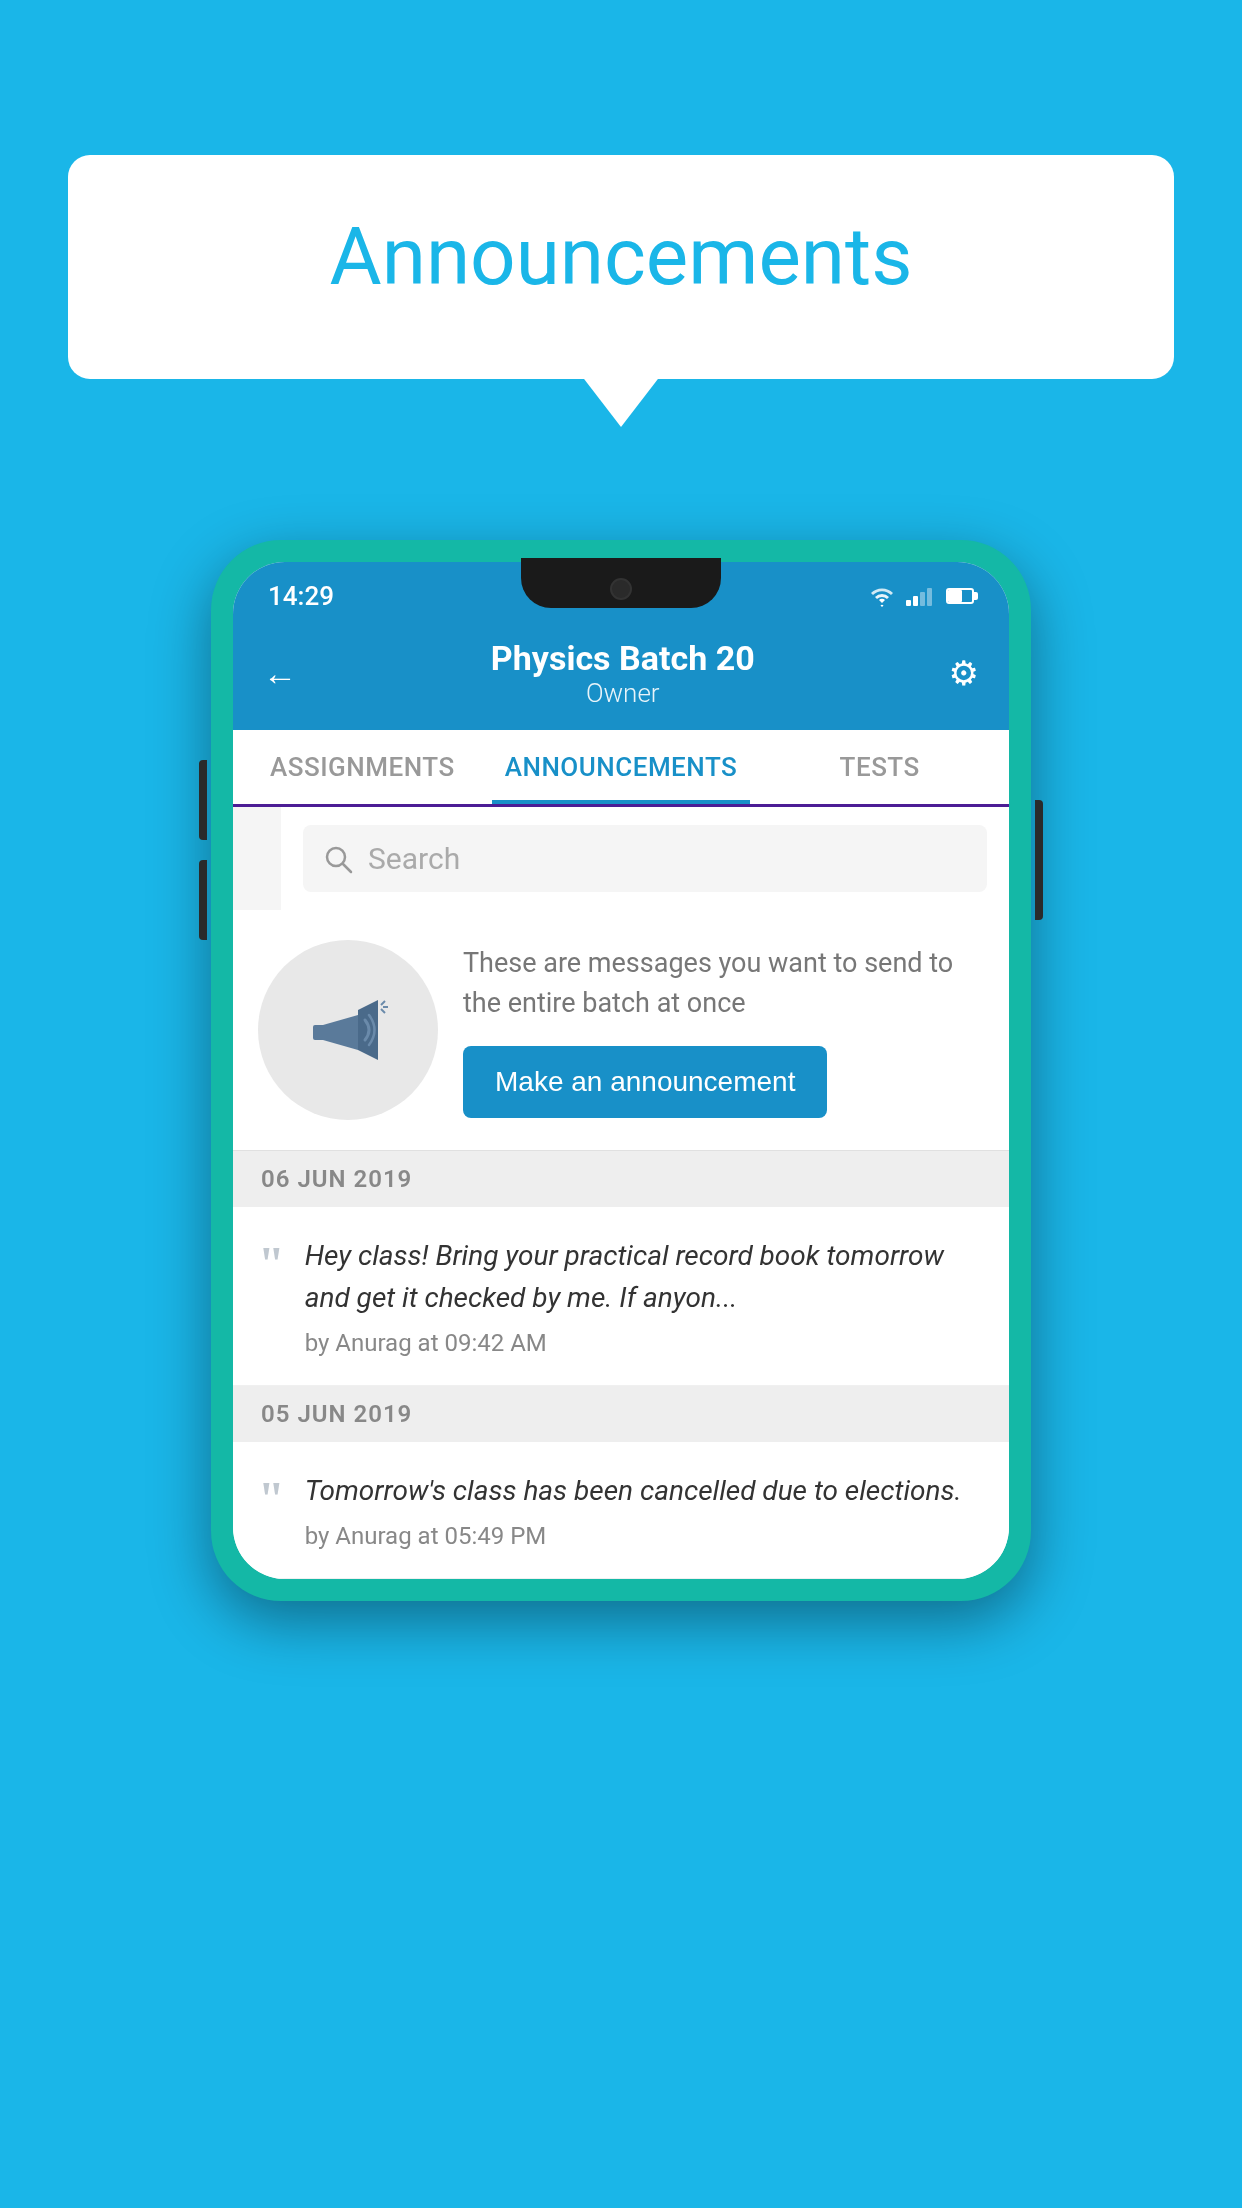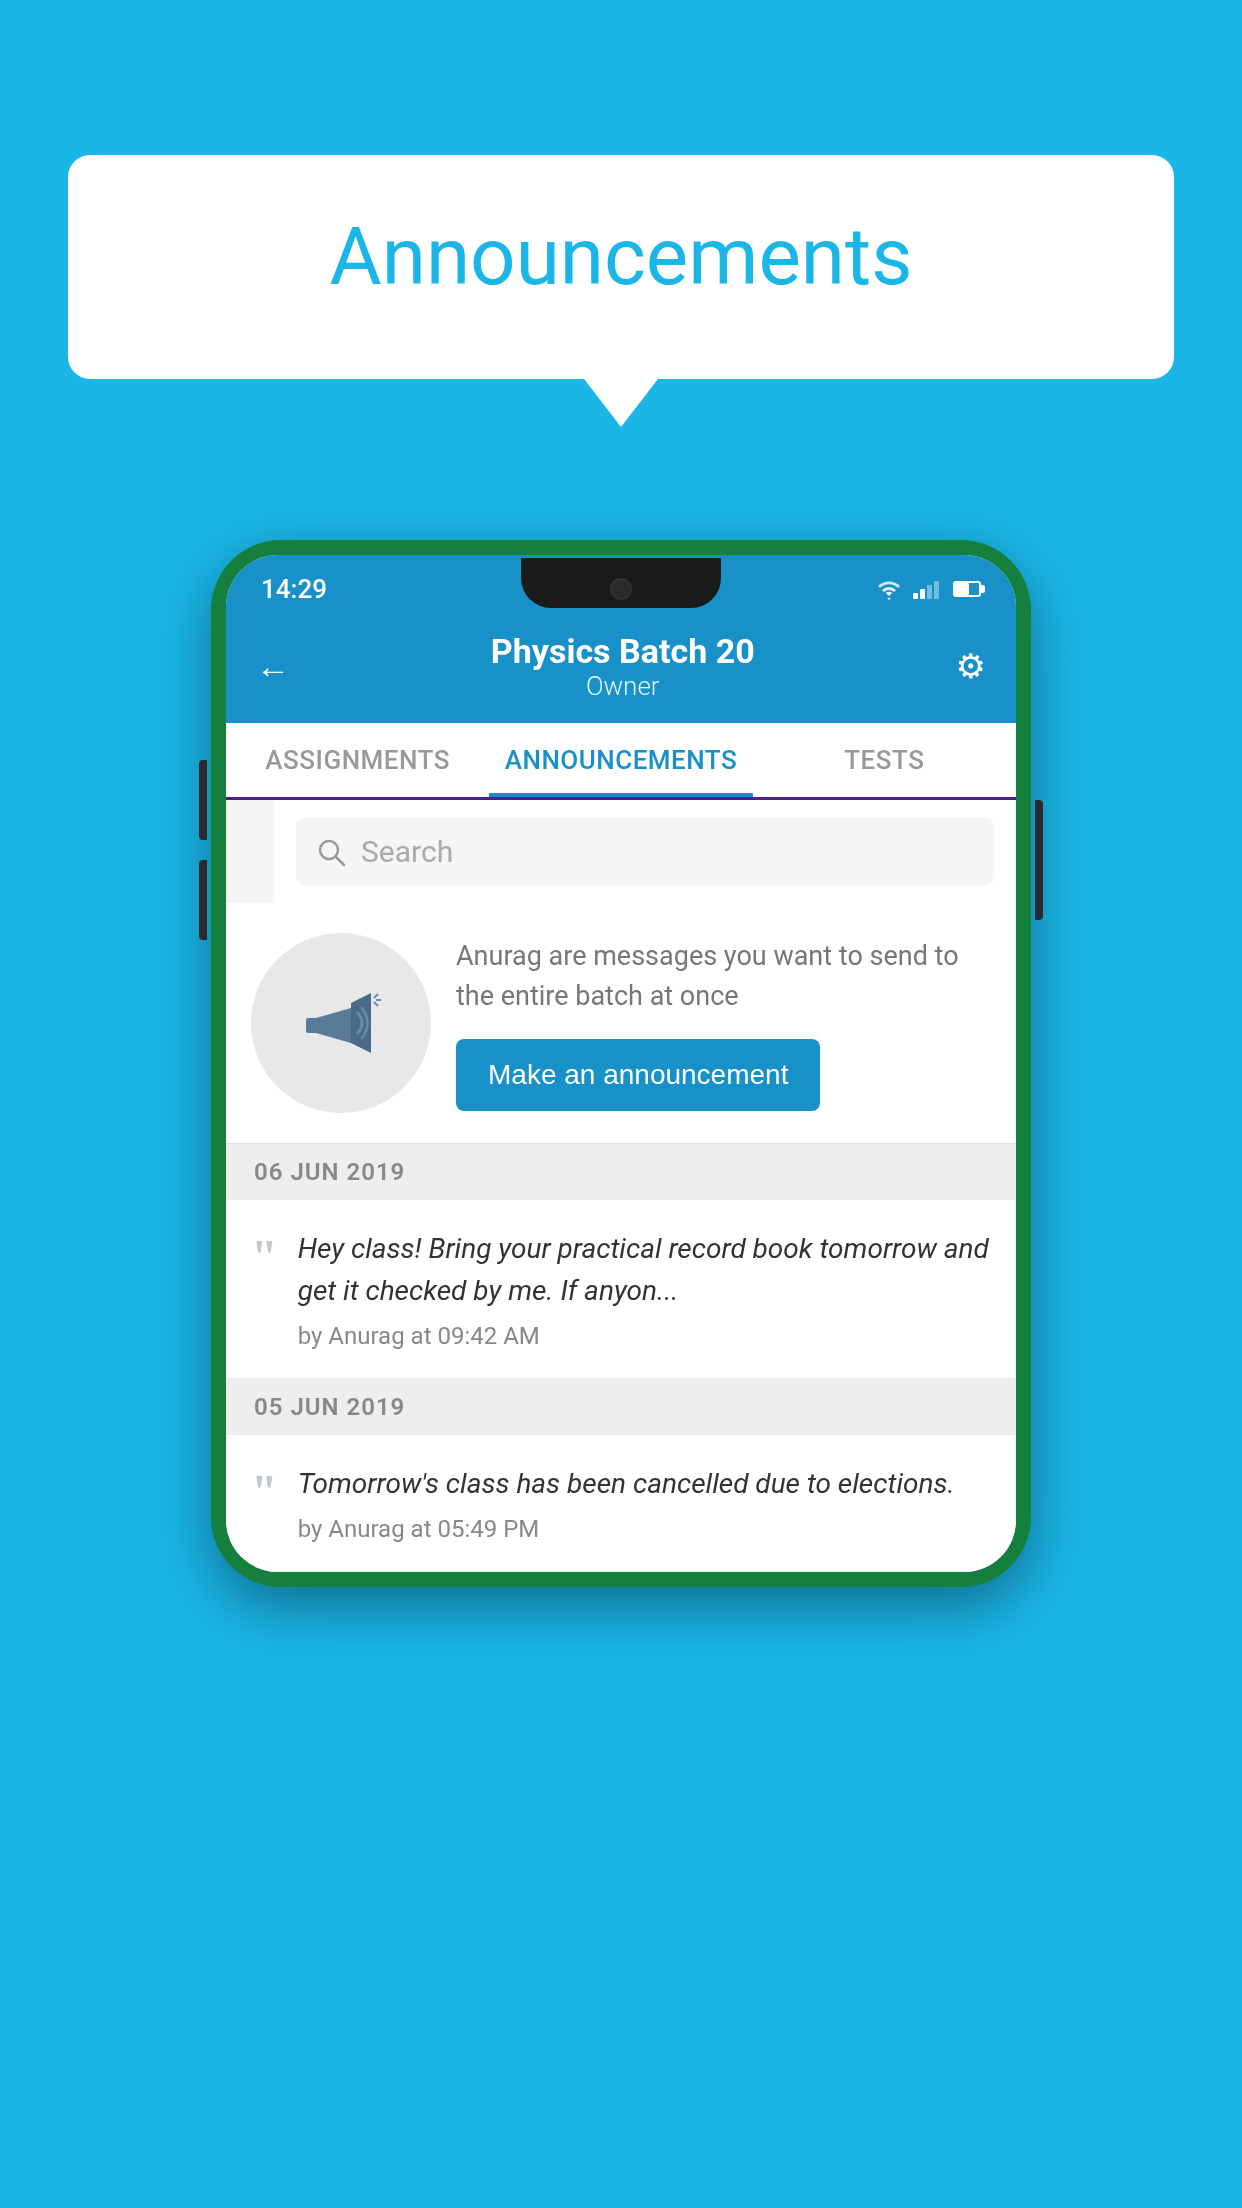--- a/index.html
+++ b/index.html
@@ -58,23 +58,23 @@
     
     .phone-container {
       position: absolute;
       top: 540px;
       left: 50%;
       transform: translateX(-50%);
       width: 820px;
     }
 
     .phone-frame {
-      background: #15803d;
+      background: #14b8a6;
       border-radius: 70px;
-      padding: 15px;
+      padding: 22px;
       position: relative;
       box-shadow: 0 20px 60px rgba(0,0,0,0.4);
     }
 
     
     .phone-notch {
       position: absolute;
       top: 18px;
       left: 50%;
       transform: translateX(-50%);
@@ -467,21 +467,21 @@
 
             <path d="M62 35 Q70 45 62 55" stroke="#6a8aaa" stroke-width="3" fill="none" stroke-linecap="round"></path>
             <path d="M66 30 Q77 45 66 60" stroke="#6a8aaa" stroke-width="2.5" fill="none" stroke-linecap="round"></path>
 
             <line x1="78" y1="20" x2="82" y2="16" stroke="#6a8aaa" stroke-width="2"></line>
             <line x1="80" y1="22" x2="85" y2="22" stroke="#6a8aaa" stroke-width="2"></line>
             <line x1="78" y1="24" x2="82" y2="28" stroke="#6a8aaa" stroke-width="2"></line>
           </svg>
         </div>
         <div class="promo-content">
-          <p class="promo-text">Anurag are messages you want to send to the entire batch at once</p>
+          <p class="promo-text">These are messages you want to send to the entire batch at once</p>
           <button class="make-announcement-btn">Make an announcement</button>
         </div>
       </div>
 
       <div class="date-divider">06  JUN  2019</div>
 
       <div class="announcement-item">
         <div class="quote-icon">"</div>
         <div class="announcement-content">
           <p class="announcement-text">Hey class! Bring your practical record book tomorrow and get it checked by me. If anyon...</p>

